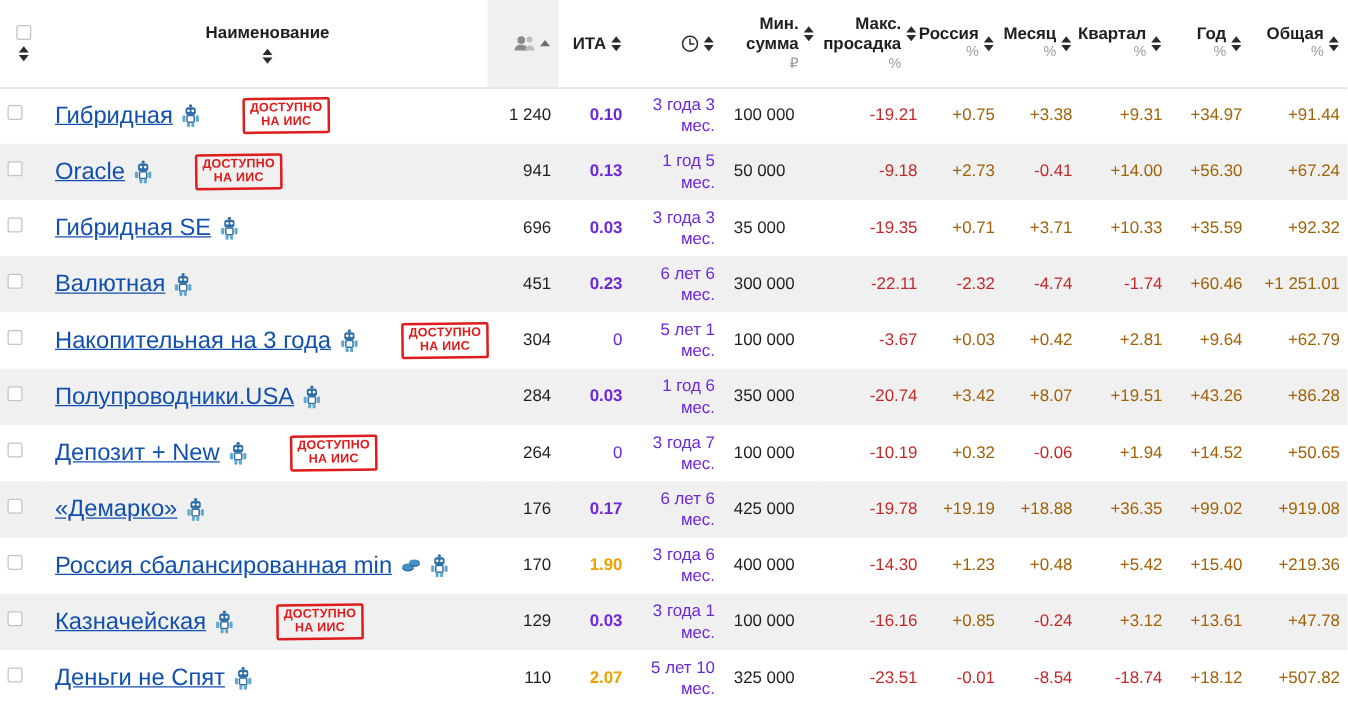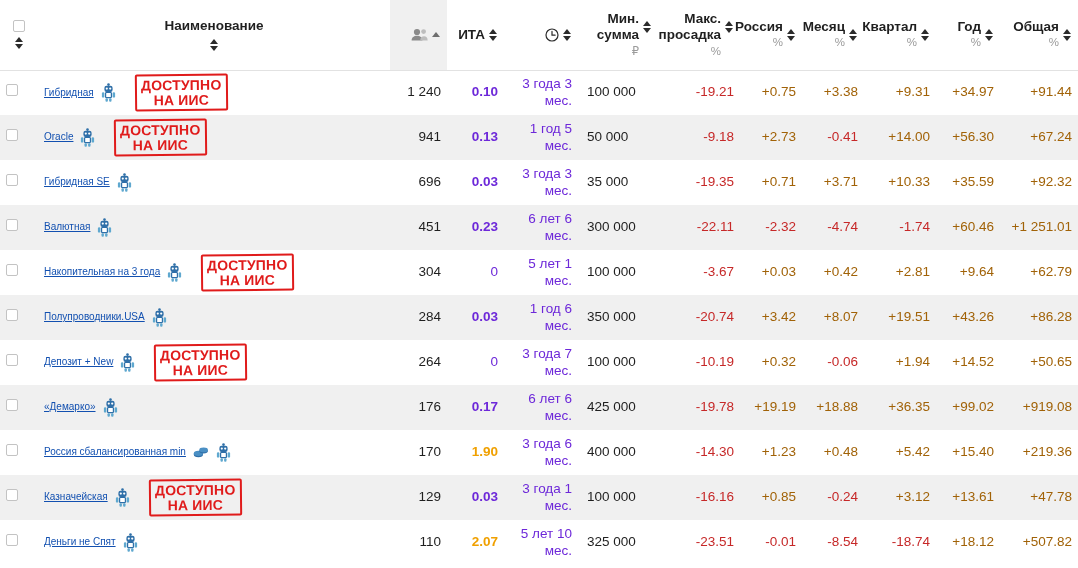--- a/index.html
+++ b/index.html
@@ -93,39 +93,39 @@
     color:#1f1f1f;
     line-height:1.25;
   }
   tbody tr.odd td{background:#ffffff;}
   tbody tr.even td{background:#f0f0f0;}
   tbody td.td-name{text-align:left;}
   .namecell{display:flex;align-items:center;gap:7px;}
   .fund-link{
     color:#1250b0;
     text-decoration:underline;
-    font-size:10px;
+    font-size:19px;
     white-space:nowrap;
     cursor:pointer;
   }
   .robot{display:inline-block;width:15px;height:19px;flex:0 0 auto;}
   .coins{display:inline-block;width:16px;height:13px;flex:0 0 auto;}
   .iis-badge{
     display:inline-block;
     border:2px solid #e01b1b;
     color:#e01b1b;
-    font-size:14px;
+    font-size:10px;
     font-weight:bold;
     line-height:1.05;
     letter-spacing:.2px;
     text-align:center;
     padding:2px 4px 2px 4px;
     border-radius:2px;
     white-space:nowrap;
-    margin-left:12px;
+    margin-left:27px;
     transform:rotate(-0.6deg);
     box-shadow:0 0 0 0 rgba(0,0,0,0);
     flex:0 0 auto;
   }
   .iis-badge span{display:block;}
   .pos{color:#a16207;}
   .neg{color:#c62828;}
   .ita{font-weight:bold;}
   .ita.zero{font-weight:normal;}
   .ita.green{color:#6d28d9;}

